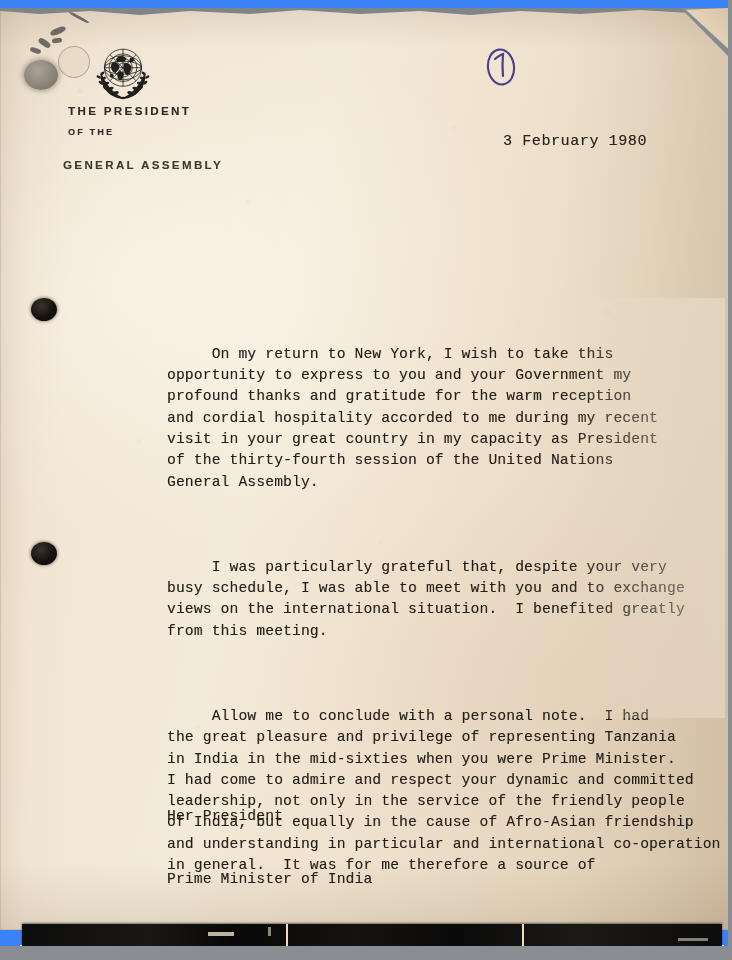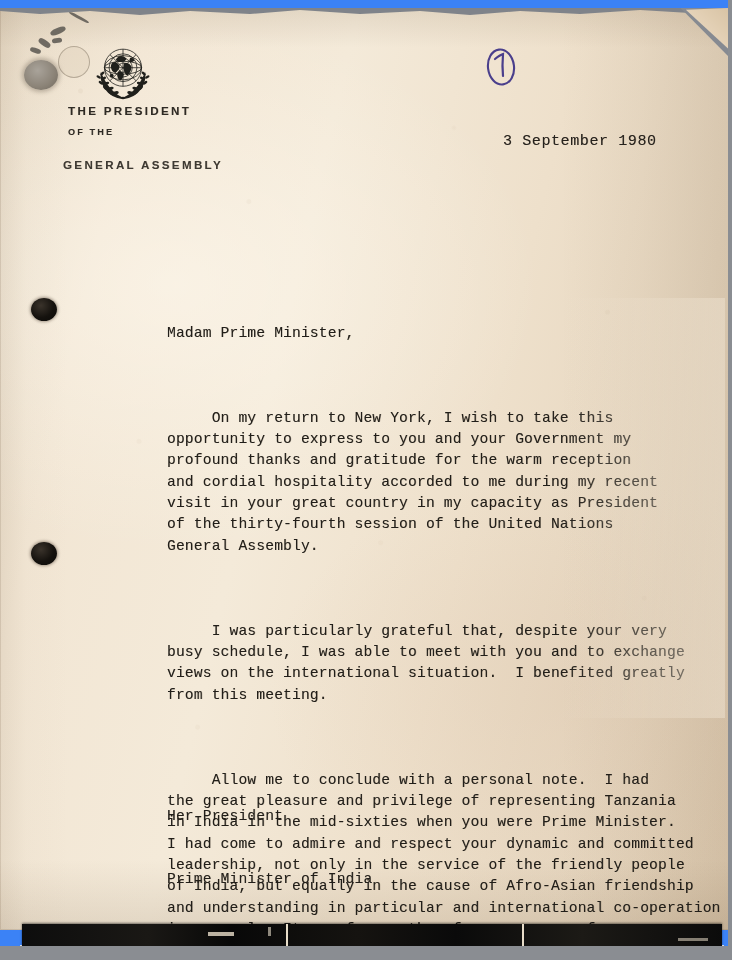--- a/index.html
+++ b/index.html
@@ -382,24 +382,23 @@
       <div class="lh-3">GENERAL ASSEMBLY</div>
     </div>
 
     <div id="page-mark">
       <svg viewBox="0 0 40 42" width="40" height="42" aria-hidden="true">
         <ellipse cx="20" cy="21" rx="13" ry="17.5" fill="none" stroke="#4a3f8c" stroke-width="2.1" transform="rotate(-7 20 21)"></ellipse>
         <path d="M14 13 q5 -4 8 -5 q-1 12 0 22" fill="none" stroke="#4a3f8c" stroke-width="2.2" stroke-linecap="round"></path>
       </svg>
     </div>
 
-    <div id="date-line">3 September 1980</div>
+    <div id="date-line">3 February 1980</div>
 
     <div id="body-text">
-      <span class="salutation">Madam Prime Minister,</span>
       <span class="para">     On my return to New York, I wish to take this
 opportunity to express to you and your Government my
 profound thanks and gratitude for the warm reception
 and cordial hospitality accorded to me during my recent
 visit in your great country in my capacity as President
 of the thirty-fourth session of the United Nations
 General Assembly.</span>
       <span class="para">     I was particularly grateful that, despite your very
 busy schedule, I was able to meet with you and to exchange
 views on the international situation.  I benefited greatly

